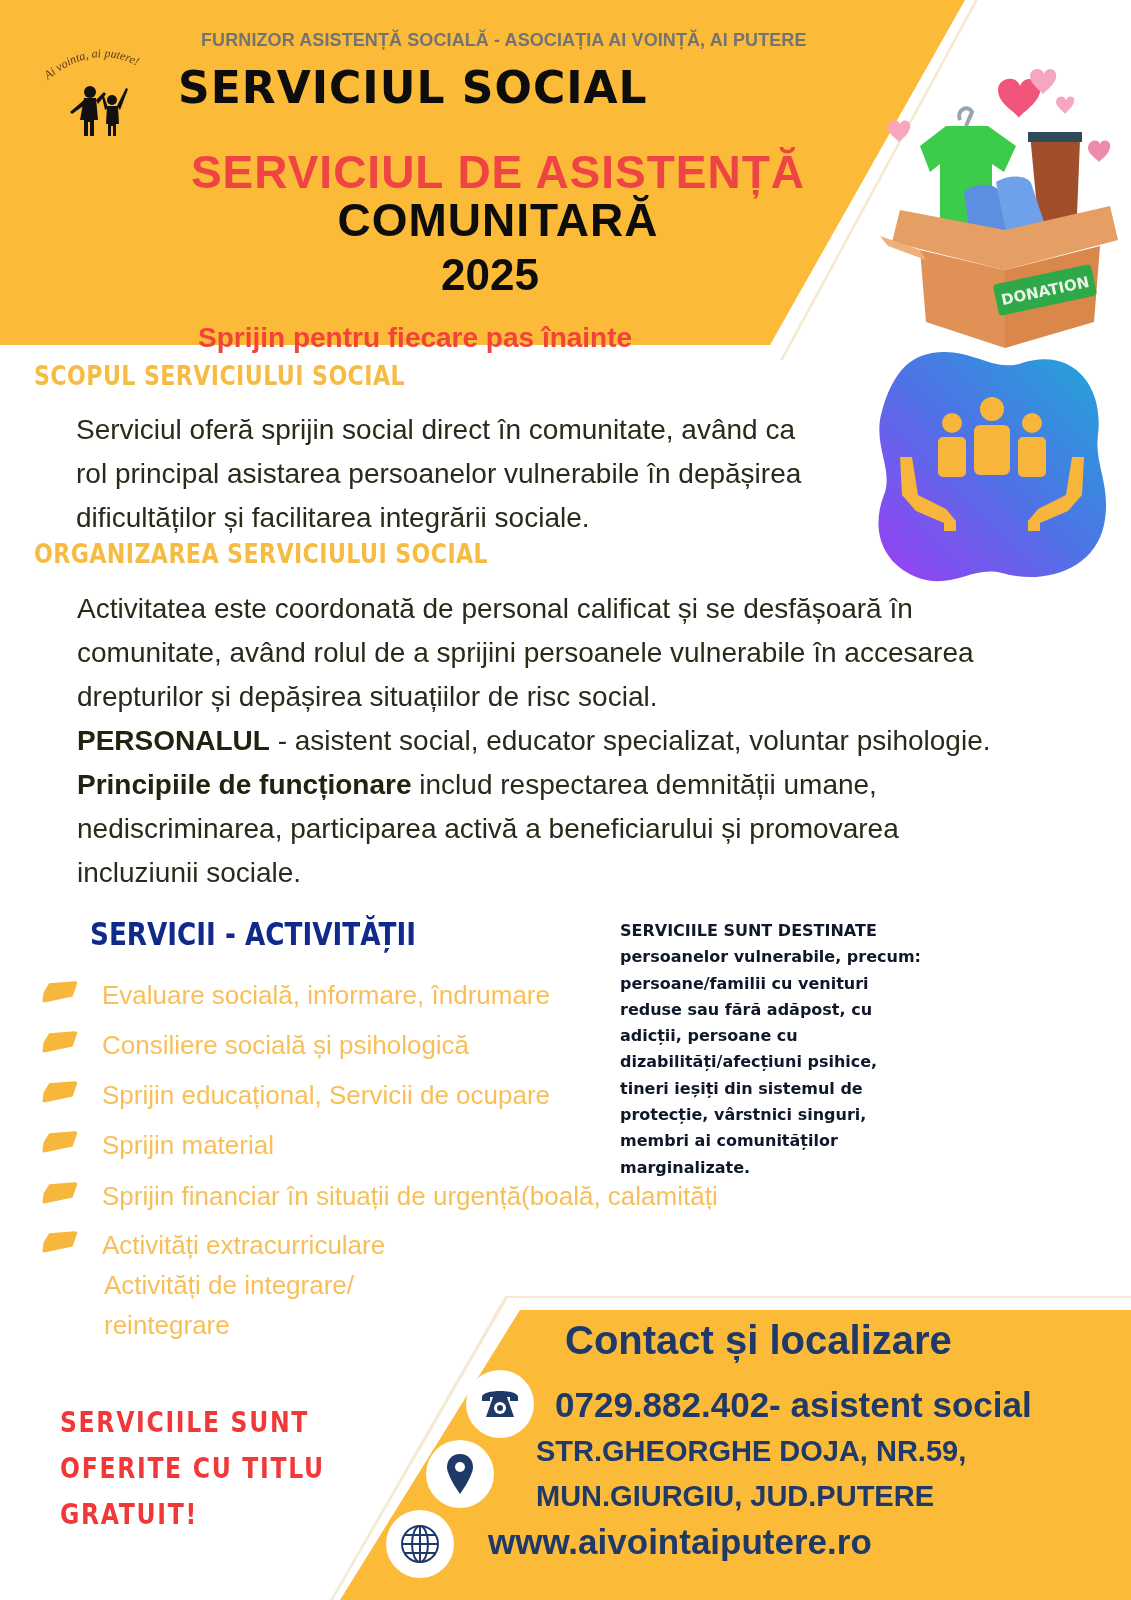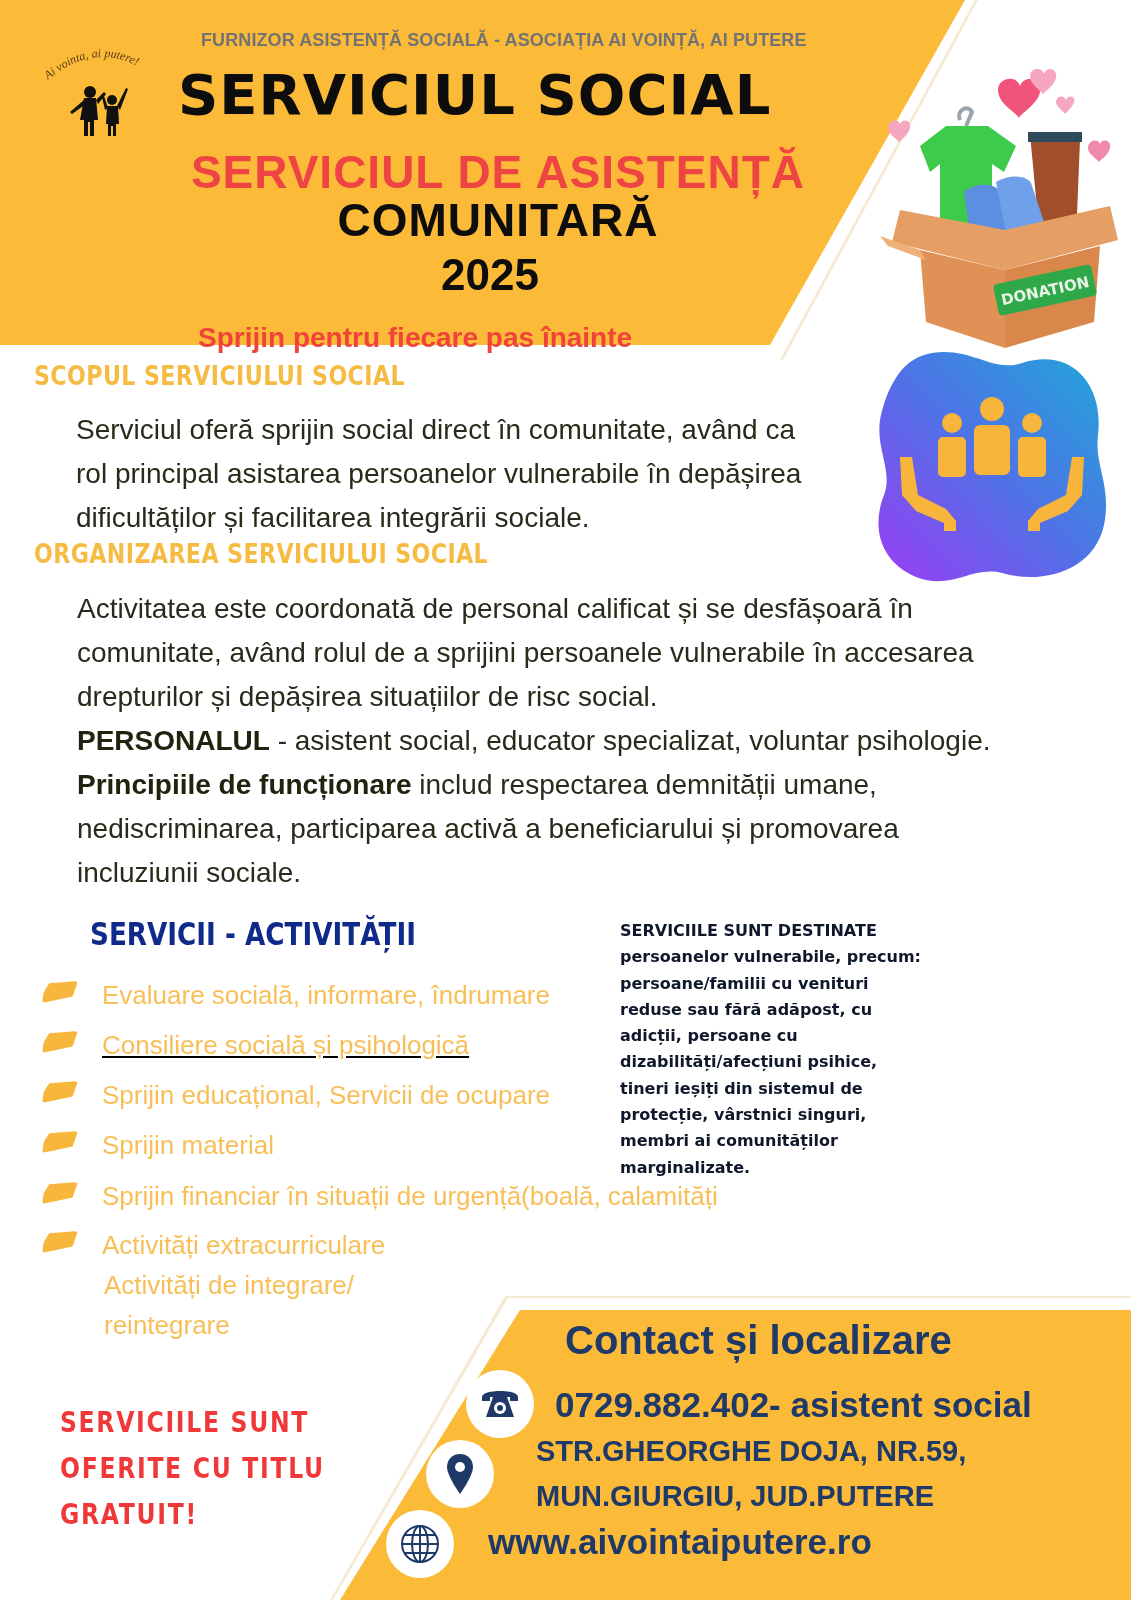--- a/index.html
+++ b/index.html
@@ -21,21 +21,21 @@
       clip-path: polygon(975px 0, 978px 0, 783px 360px, 780px 360px);
       background: #f5e9cf;
     }
 
     .logo { left: 40px; top: 40px; width: 130px; height: 100px; }
     .provider {
       left: 177px; top: 30px; font-size: 18px; font-weight: bold; color: #737373;
       letter-spacing: 0.1px; white-space: nowrap; margin-left: 24px;
     }
     .title-main {
-      left: 178px; top: 62px; font-size: 56px; font-weight: bold; color: #0d0d0d;
+      left: 178px; top: 62px; font-size: 44px; font-weight: bold; color: #0d0d0d;
       font-family: "DejaVu Sans", sans-serif; letter-spacing: 1px; white-space: nowrap; text-align: center;
     }
     .title-sub1 {
       left: 138px; top: 148px; width: 720px; text-align: center;
       font-size: 46px; font-weight: bold; color: #ef4444; line-height: 48px;
       font-family: "Liberation Sans", sans-serif; letter-spacing: 1px;
     }
     .title-sub2 {
       left: 138px; top: 196px; width: 720px; text-align: center;
       font-size: 46px; font-weight: bold; color: #0d0d0d; line-height: 48px;
@@ -229,21 +229,21 @@
   <div>nediscriminarea, participarea activă a beneficiarului și promovarea</div>
   <div>incluziunii sociale.</div>
 </div>
 
 <div class="abs services-h">SERVICII - ACTIVITĂȚII</div>
 <div class="abs svc-list">
   <div class="svc-item" style="top:-10px;">
     <span class="bullet"></span>
     <span class="svc-text">Evaluare socială, informare, îndrumare</span>
   </div>
-  <div class="svc-item" style="top:40px;text-decoration:underline;">
+  <div class="svc-item" style="top:40px;">
     <span class="bullet"></span>
     <span class="svc-text">Consiliere socială și psihologică</span>
   </div>
   <div class="svc-item" style="top:90px;">
     <span class="bullet"></span>
     <span class="svc-text">Sprijin educațional, Servicii de ocupare</span>
   </div>
   <div class="svc-item" style="top:140px;">
     <span class="bullet"></span>
     <span class="svc-text">Sprijin material</span>

